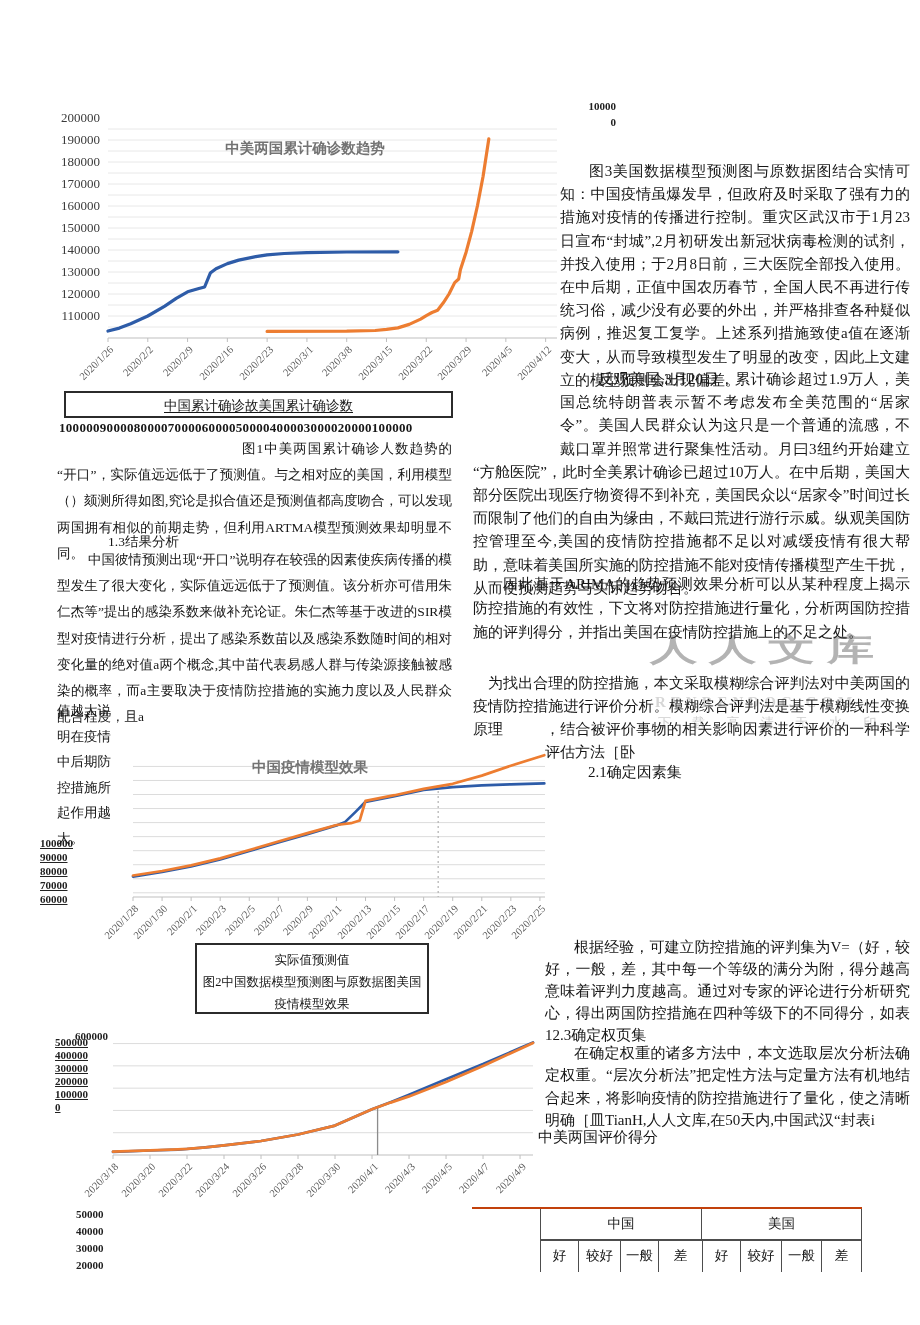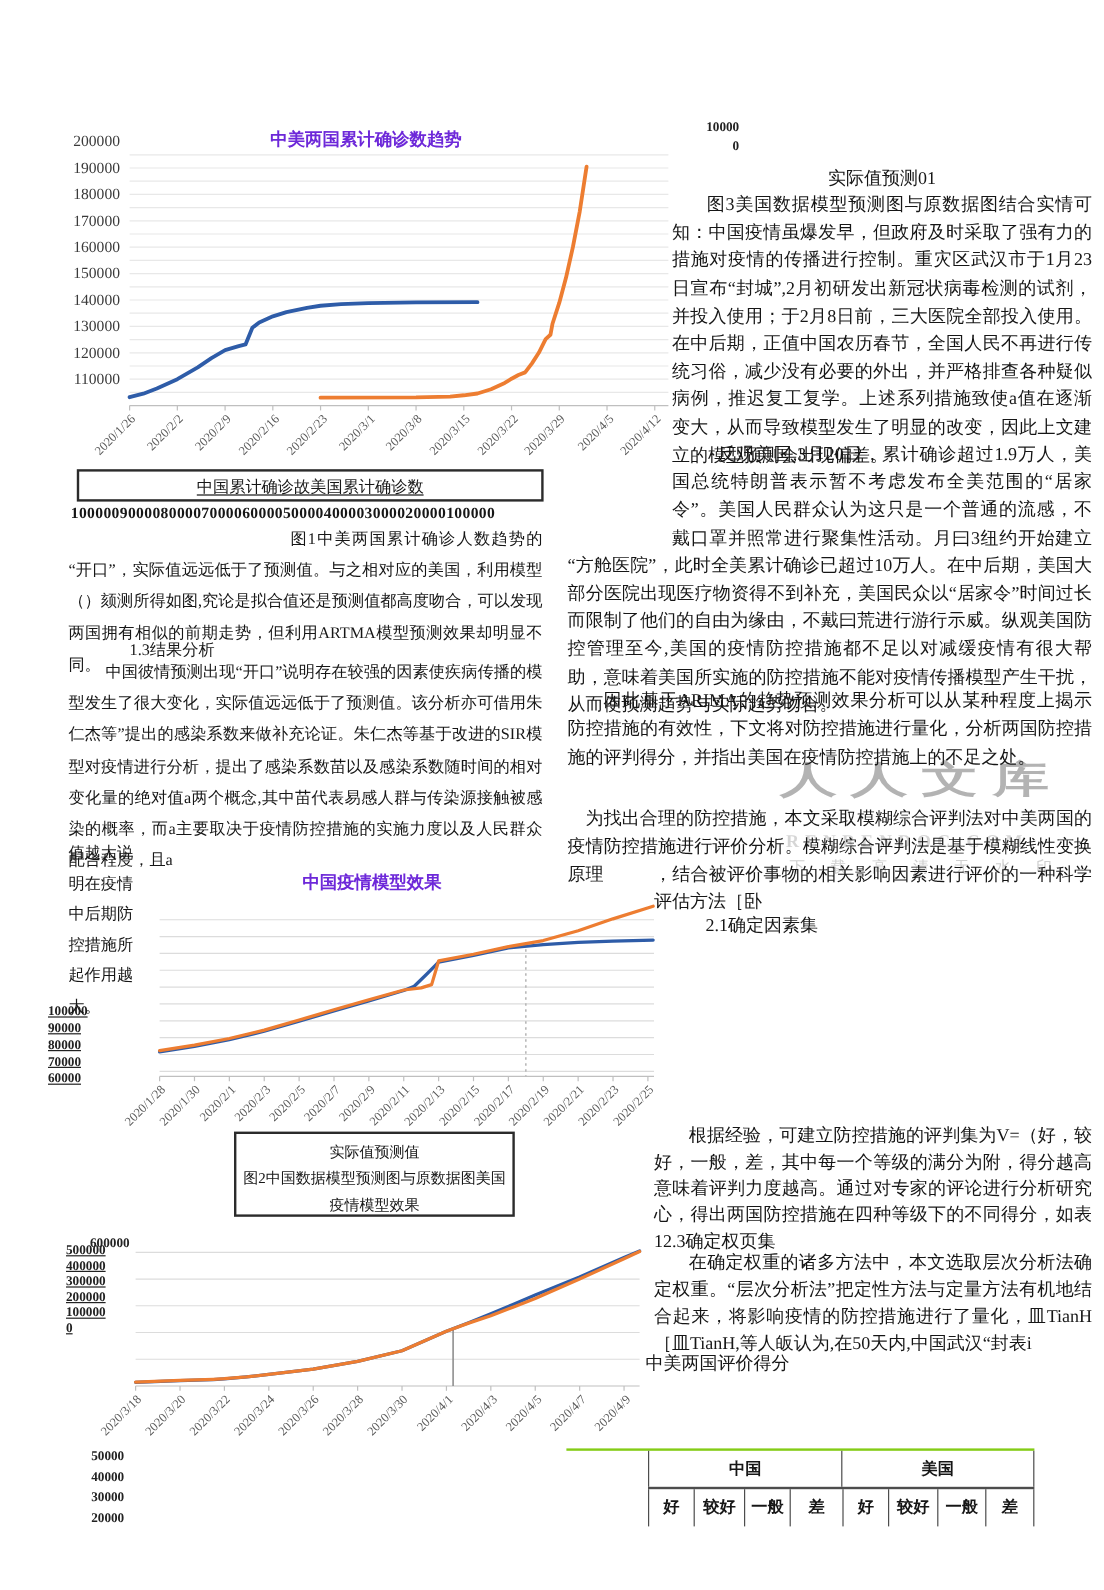--- a/index.html
+++ b/index.html
@@ -1,21 +1,21 @@
 <!DOCTYPE html>
 <html lang="zh"><head>
 <meta charset="utf-8">
 <style>
   html,body{margin:0;padding:0;background:#ffffff;}
   body{font-family:"Liberation Serif","DejaVu Serif",serif;color:#161616;}
   #page{position:relative;width:920px;height:1325px;background:#fff;overflow:hidden;}
   .p{position:absolute;text-align:justify;color:#161616;}
   .lp{font-size:13.5px;line-height:26.2px;}       
   .rp{font-size:15px;line-height:23.2px;}         
-  .chart-title{position:absolute;font-weight:bold;color:#6d28d9;font-size:14.5px;text-align:center;}
+  .chart-title{position:absolute;font-weight:bold;color:#737373;font-size:14.5px;text-align:center;margin-top:32px;}
 
   .plot{position:absolute;}
   .xtick{position:absolute;width:0;height:0;}
   .xtick span{position:absolute;right:0;top:0;transform:rotate(-45deg);transform-origin:100% 0;
               white-space:nowrap;font-size:10.5px;color:#595959;font-family:"Liberation Serif","DejaVu Serif",serif;}
   .ylab{position:absolute;width:0;height:0;}
   .ylab span{position:absolute;right:0;top:-8px;white-space:nowrap;font-size:13px;color:#3a3a3a;}
 
   .ylabels-stack{position:absolute;text-align:left;font-weight:bold;font-size:11px;color:#222;text-decoration:underline;}
   .num-stack{position:absolute;font-weight:bold;font-size:11px;color:#222;}
@@ -30,21 +30,21 @@
   .float-spacer{float:left;width:87px;height:70px;}
 
   
   .wm-brand{position:absolute;font-size:40px;font-weight:bold;color:#a6a6a6;opacity:.85;
             letter-spacing:10px;transform:scale(1.18,.78);transform-origin:left top;white-space:nowrap;z-index:1;}
   .wm-domain{position:absolute;font-size:15px;font-weight:bold;color:#d6d6d6;letter-spacing:5px;white-space:nowrap;z-index:0;}
   .wm-tag{position:absolute;font-size:13px;color:#cfcfcf;letter-spacing:9px;white-space:nowrap;z-index:0;}
   .p,.chart-title,.legend-box,.caption-box{z-index:2;}
 
   
-  .ev-table{position:absolute;left:472px;top:1207px;width:390px;border-top:2px solid #84cc16;font-size:13.5px;z-index:2;font-weight:bold;}
+  .ev-table{position:absolute;left:472px;top:1207px;width:390px;border-top:2px solid #c2410c;font-size:13.5px;z-index:2;}
   .ev-table .tr1{display:flex;height:30px;}
   .ev-table .spacer{width:68px;}
   .ev-table .grp{box-sizing:border-box;text-align:center;padding-top:6px;}
   .ev-table .g1{width:162px;border-left:1px solid #4d4d4d;border-right:1px solid #4d4d4d;}
   .ev-table .g2{width:160px;border-right:1px solid #4d4d4d;}
   .ev-table .tr2{display:flex;height:31px;margin-left:68px;border-top:2px solid #4d4d4d;width:322px;}
   .ev-table .gc{box-sizing:border-box;border-left:1px solid #4d4d4d;text-align:center;padding-top:6px;}
   .ev-table .gc:last-child{border-right:1px solid #4d4d4d;}
   .w0{width:38px}.w1{width:42px}.w2{width:38px}.w3{width:44px}.w4{width:38px}.w5{width:41px}.w6{width:40px}.w7{width:41px}
 </style>
@@ -265,21 +265,20 @@
       </div><div class="xtick" style="left: 370.044px; top: 123px;">
         <span>2020/4/7</span>
       </div><div class="xtick" style="left: 407.048px; top: 123px;">
         <span>2020/4/9</span>
       </div></div>
   <div class="ylabels-stack" style="left:55px;top:1036px;width:50px;line-height:13px;">500000<br>400000<br>300000<br>200000<br>100000<br>0</div>
   <div class="num-stack" style="left:76px;top:1206px;line-height:17px;">50000<br>40000<br>30000<br>20000</div>
 
   <div class="num-stack" style="left:560px;top:99px;width:56px;text-align:right;line-height:15.5px;">10000<br>0</div>
 
-  <div class="p rp" style="left:560px;top:138px;width:350px;text-align:center;">实际值预测01</div>
 
   <div class="p rp" style="left:560px;top:160px;width:350px;text-indent:29px;">图3美国数据模型预测图与原数据图结合实情可知：中国疫情虽爆发早，但政府及时采取了强有力的措施对疫情的传播进行控制。重灾区武汉市于1月23日宣布“封城”,2月初研发出新冠状病毒检测的试剂，并投入使用；于2月8日前，三大医院全部投入使用。在中后期，正值中国农历春节，全国人民不再进行传统习俗，减少没有必要的外出，并严格排查各种疑似病例，推迟复工复学。上述系列措施致使a值在逐渐变大，从而导致模型发生了明显的改变，因此上文建立的模型预测会出现偏差。</div>
 
   <div class="p rp" style="left:473px;top:368px;width:437px;text-indent:38px;">
     <span class="float-spacer"></span><span>反观美国,3月20日，累计确诊超过1.9万人，美国总统特朗普表示暂不考虑发布全美范围的“居家令”。美国人民群众认为这只是一个普通的流感，不戴口罩并照常进行聚集性活动。月曰3纽约开始建立“方舱医院”，此时全美累计确诊已超过10万人。在中后期，美国大部分医院出现医疗物资得不到补充，美国民众以“居家令”时间过长而限制了他们的自由为缘由，不戴曰荒进行游行示威。纵观美国防控管理至今,美国的疫情防控措施都不足以对减缓疫情有很大帮助，意味着美国所实施的防控措施不能对疫情传播模型产生干扰，从而使预测趋势与实际趋势吻合。</span>
   </div>
 
   <div class="p rp" style="left:473px;top:572px;width:437px;text-indent:30px;line-height:24px;">因此基于ARIMA的趋势预测效果分析可以从某种程度上揭示防控措施的有效性，下文将对防控措施进行量化，分析两国防控措施的评判得分，并指出美国在疫情防控措施上的不足之处。</div>
 
 
@@ -289,21 +288,21 @@
 
   <div class="p rp" style="left:545px;top:718px;width:365px;">，结合被评价事物的相关影响因素进行评价的一种科学评估方法［卧</div>
 
   <div class="p rp" style="left:473px;top:672px;width:437px;text-indent:15px;">为找出合理的防控措施，本文采取模糊综合评判法对中美两国的疫情防控措施进行评价分析。模糊综合评判法是基于模糊线性变换原理</div>
 
   <div class="p rp" style="left:588px;top:761px;width:300px;text-align:left;">2.1确定因素集</div>
 
 
   <div class="p rp" style="left:545px;top:936px;width:365px;text-indent:29px;line-height:22px;">根据经验，可建立防控措施的评判集为V=（好，较好，一般，差，其中每一个等级的满分为附，得分越高意味着评判力度越高。通过对专家的评论进行分析研究心，得出两国防控措施在四种等级下的不同得分，如表12.3确定权页集</div>
 
-  <div class="p rp" style="left:545px;top:1042px;width:365px;text-indent:29px;line-height:22.3px;">在确定权重的诸多方法中，本文选取层次分析法确定权重。“层次分析法”把定性方法与定量方法有机地结合起来，将影响疫情的防控措施进行了量化，皿TianH［皿TianH,等人皈认为,在50天内,中国武汉“封表i</div>
+  <div class="p rp" style="left:545px;top:1042px;width:365px;text-indent:29px;line-height:22.3px;">在确定权重的诸多方法中，本文选取层次分析法确定权重。“层次分析法”把定性方法与定量方法有机地结合起来，将影响疫情的防控措施进行了量化，使之清晰明确［皿TianH,人人文库,在50天内,中国武汉“封表i</div>
 
   <div class="p rp" style="left:538px;top:1126px;width:300px;text-align:left;">中美两国评价得分</div>
 
   <div class="ev-table">
     <div class="tr1">
       <div class="spacer"></div>
       <div class="grp g1">中国</div>
       <div class="grp g2">美国</div>
     </div>
     <div class="tr2">

